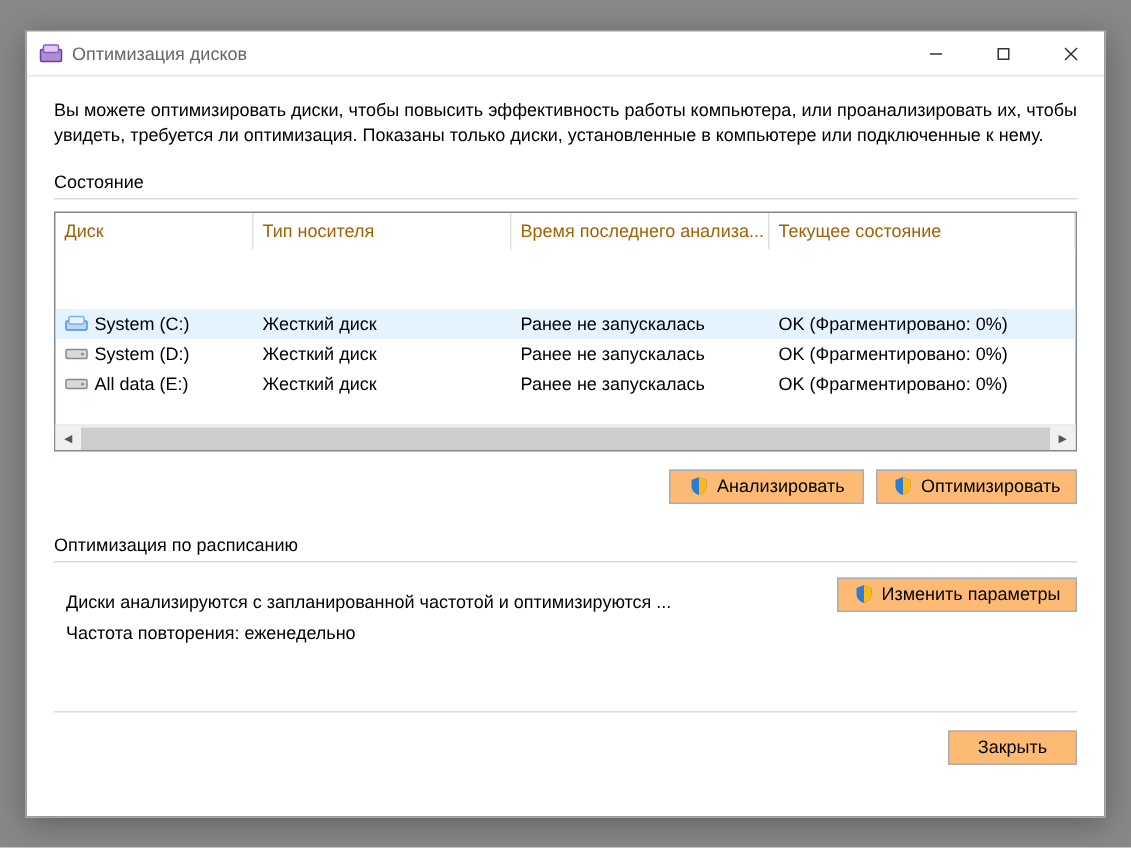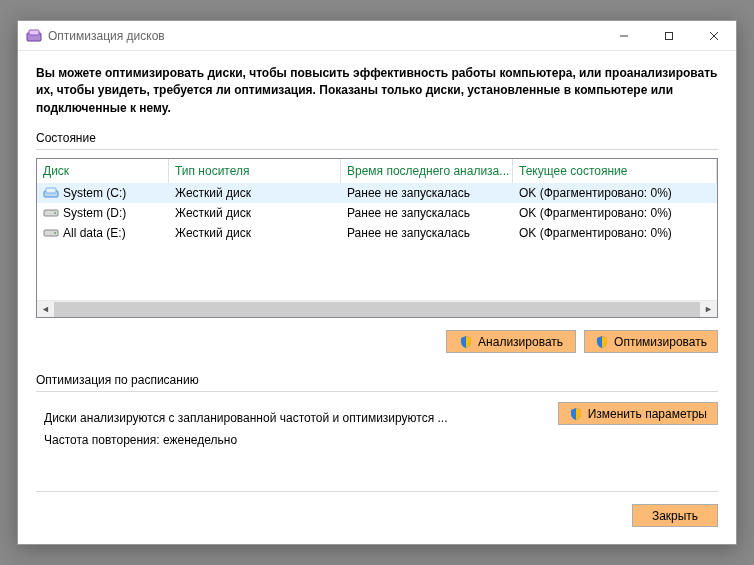--- a/index.html
+++ b/index.html
@@ -41,49 +41,49 @@
     display: flex; align-items: center; justify-content: center;
     color: #444; font-size: 11px;
   }
   .content {
     flex: 1;
     padding: 14px 18px 14px 18px;
     display: flex;
     flex-direction: column;
     color: #000;
   }
-  .intro { line-height: 1.45; margin-bottom: 14px; font-weight: bold; }
+  .intro { line-height: 1.45; margin-bottom: 14px; }
   .group-label { margin-bottom: 4px; }
   .sep-line { height:1px; background:#d9d9d9; margin-bottom:8px; }
   .table-wrap {
     border: 1px solid #828790;
     height: 160px;
     display: flex;
     flex-direction: column;
     background: #fff;
     margin-bottom: 12px;
   }
   .thead, .trow {
     display: grid;
     grid-template-columns: 132px 172px 172px 1fr;
     align-items: center;
   }
   .thead {
     height: 24px;
     font-size: 12px;
-    color: #15803d;
+    color: #a16207;
   }
   .thead .th {
     padding: 0 6px;
     border-right: 1px solid #e0e0e0;
     height: 100%;
     display: flex; align-items: center;
     white-space: nowrap; overflow: hidden;
   }
-  .tbody { flex: 1; overflow: hidden; }
+  .tbody { flex: 1; overflow: hidden; margin-top: 40px; }
   .trow { height: 20px; font-size: 12px; }
   .trow.selected { background: #e5f3ff; }
   .td { padding: 0 6px; white-space: nowrap; overflow: hidden; display:flex; align-items:center; gap:4px;}
   .hscroll {
     height: 17px;
     background: #f0f0f0;
     display: flex;
     align-items: center;
     border-top: 1px solid #e8e8e8;
   }

